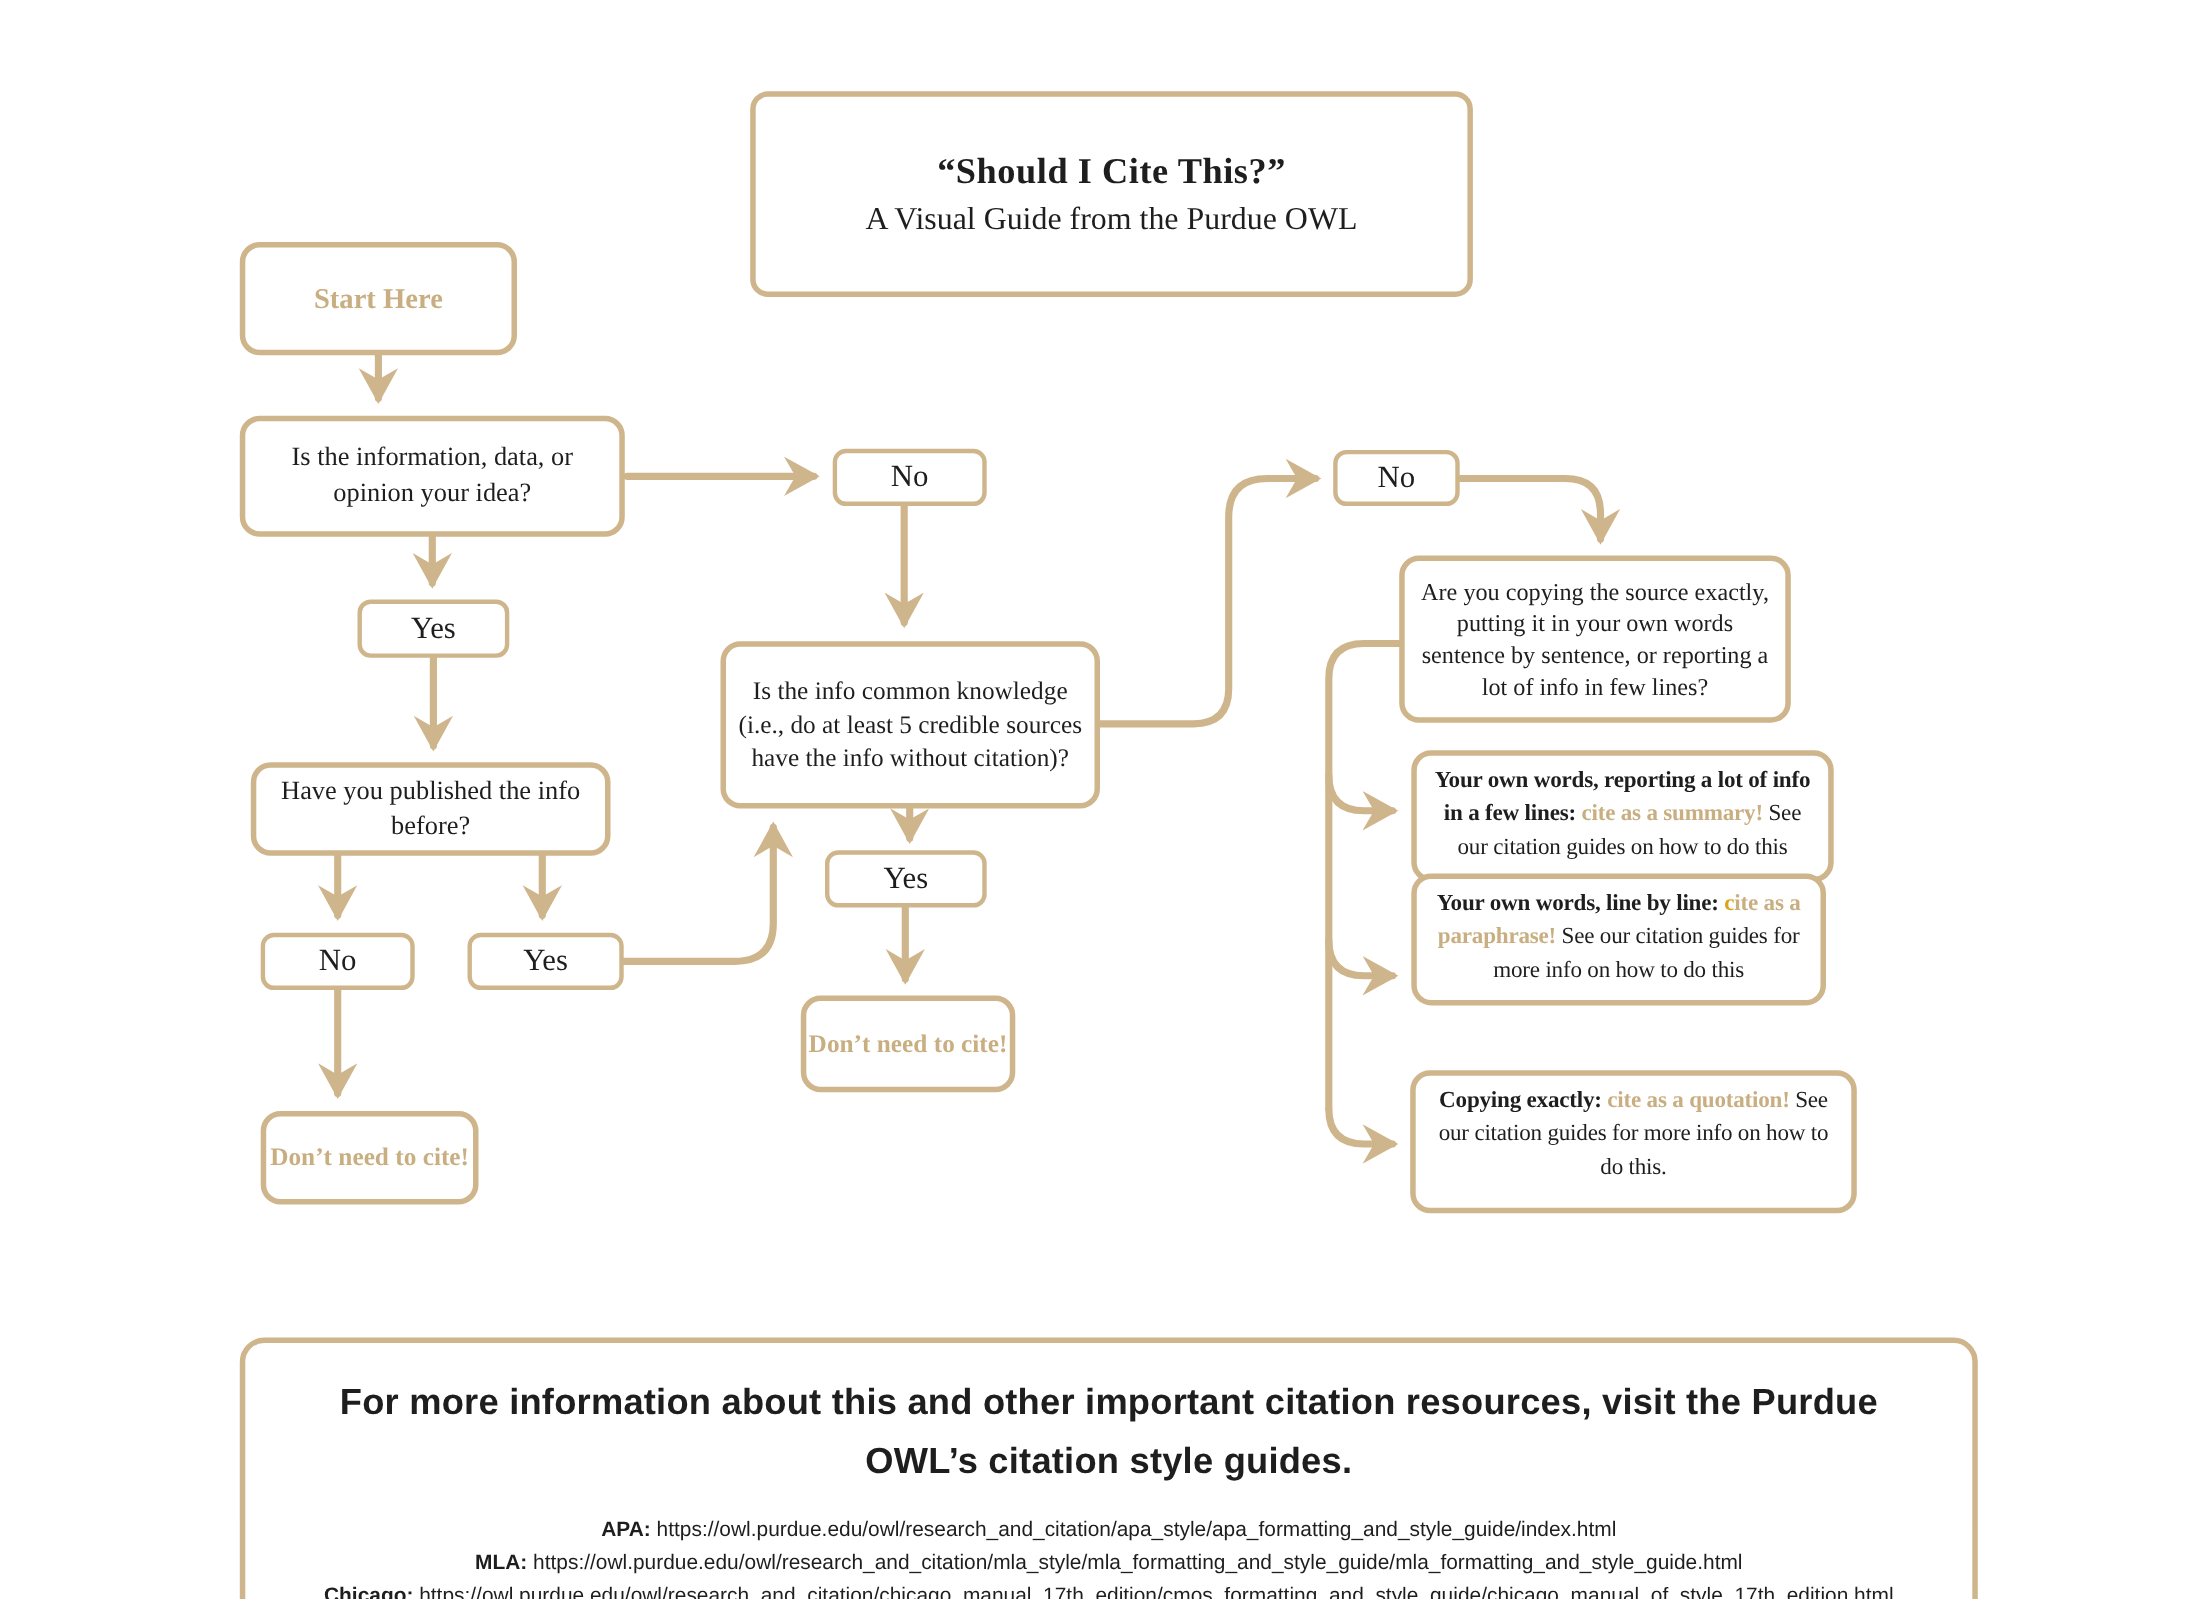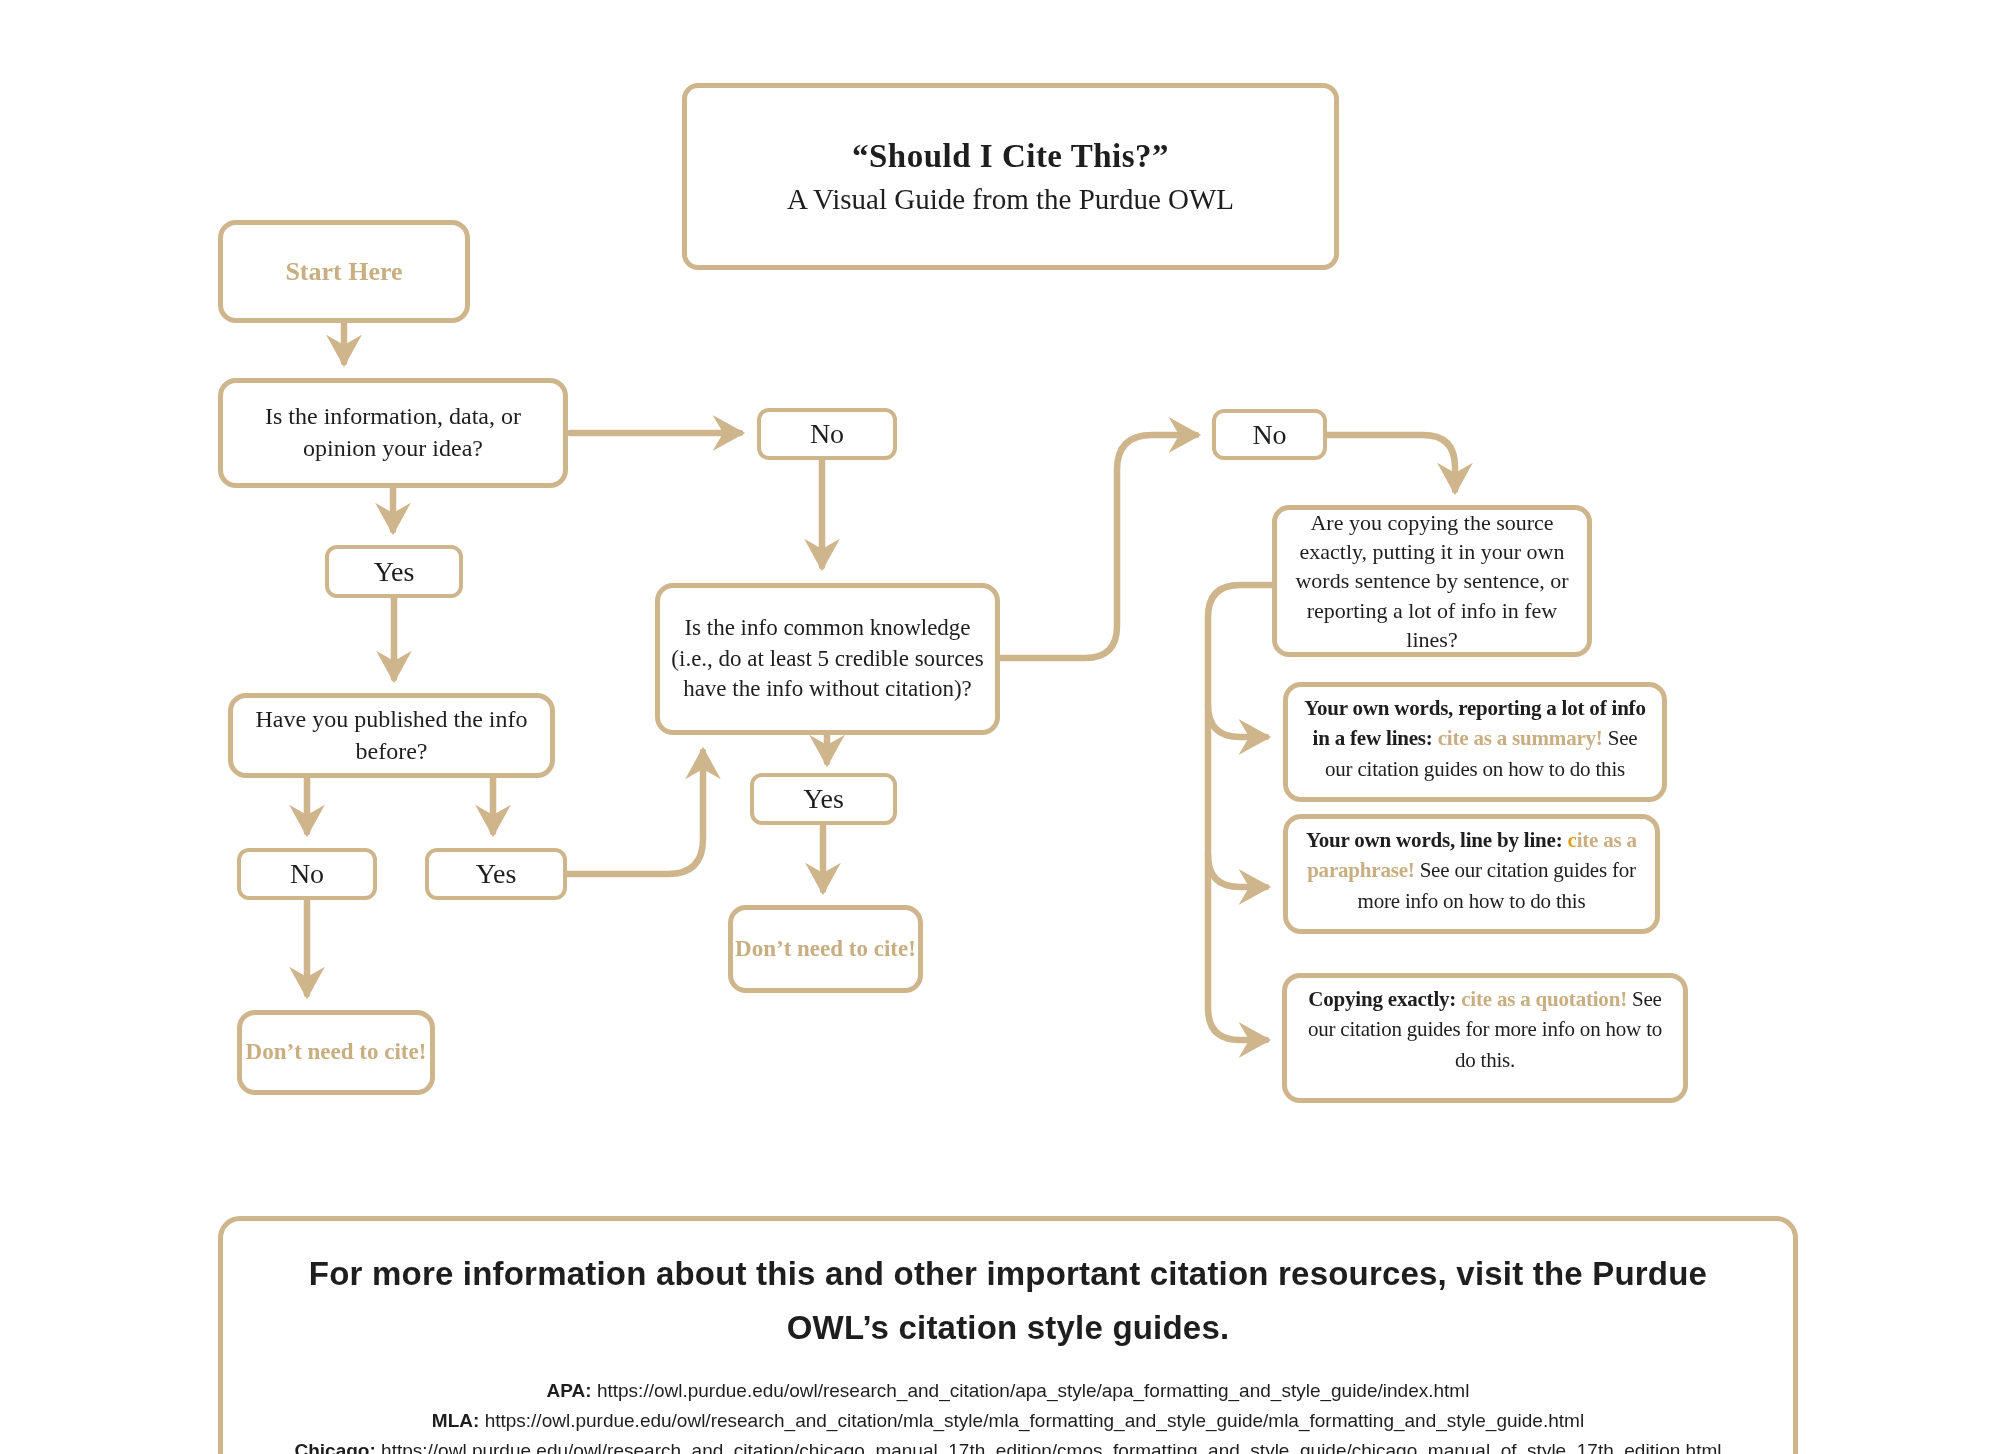--- a/index.html
+++ b/index.html
@@ -115,29 +115,29 @@
 </div>
 
 <div class="box tan-bold" style="left:728px;top:905px;width:195px;height:88px;font-size:23px;line-height:1.5;">
   <span>Don’t need to cite!</span>
 </div>
 
 <div class="box small" style="left:1212px;top:409px;width:115px;height:51px;">
   <span>No</span>
 </div>
 
-<div class="box q" style="left:1272px;top:505px;width:320px;height:152px;font-size:22px;border-radius:17px;">
+<div class="box q" style="left:1272px;top:505px;width:356px;height:152px;font-size:22px;">
   <span>Are you copying the source exactly, putting it in your own words sentence by sentence, or reporting a lot of info in few lines?</span>
 </div>
 
 <div class="box outcome" style="left:1283px;top:682px;width:384px;height:120px;">
   <span class="inner"><span class="seg-bold">Your own words, reporting a lot of info in a few lines: </span><span class="seg-tan-bold">cite as a summary! </span><span class="seg-normal">See our citation guides on how to do this</span></span>
 </div>
 
-<div class="box outcome" style="left:1283px;top:814px;width:377px;height:120px;">
+<div class="box outcome" style="left:1283px;top:794px;width:377px;height:120px;">
   <span class="inner"><span class="seg-bold">Your own words, line by line: </span><span class="seg-gold-bold">c</span><span class="seg-tan-bold">ite as a paraphrase! </span><span class="seg-normal">See our citation guides for more info on how to do this</span></span>
 </div>
 
 <div class="box outcome" style="left:1282px;top:973px;width:406px;height:130px;">
   <span class="inner"><span class="seg-bold">Copying exactly: </span><span class="seg-tan-bold">cite as a quotation! </span><span class="seg-normal">See our citation guides for more info on how to do this.</span></span>
 </div>
 
 <div class="box resources" style="left:218px;top:1216px;width:1580px;height:260px;">
   <div class="res-heading">For more information about this and other important citation resources, visit the Purdue OWL’s citation style guides.</div>
   <div class="res-links">

